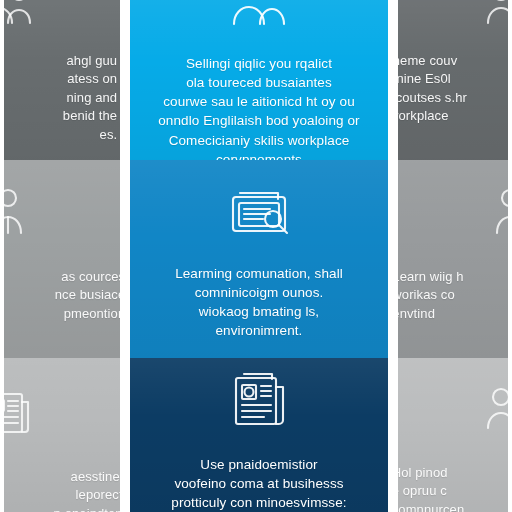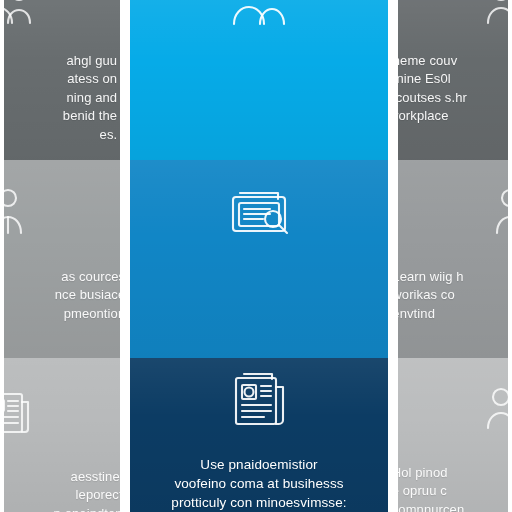--- a/index.html
+++ b/index.html
@@ -240,35 +240,45 @@
 
       <div class="band band-a">
         <div class="icon-wrap">
           <svg width="62" height="62" viewBox="0 0 62 62">
             <circle cx="21" cy="16" r="9"></circle>
             <path d="M6 50c0-10 7-17 15-17s15 7 15 17"></path>
             <circle cx="44" cy="17" r="8"></circle>
             <path d="M32 50c0-9 6-15 12-15s12 6 12 15"></path>
           </svg>
         </div>
+        <div class="caption">Sellingi qiqlic you rqalict
+ola toureced busaiantes
+courwe sau le aitionicd ht oy ou
+onndlo Englilaish bod yoaloing or
+Comecicianiy skilis workplace
+corvpnoments</div>
       </div>
 
       <div class="band band-b">
         <div class="icon-wrap">
           <svg width="72" height="60" viewBox="0 0 72 60">
             <path d="M17 10h38v6"></path>
             <rect x="10" y="14" width="52" height="34" rx="3"></rect>
             <rect x="16" y="20" width="40" height="23" rx="2"></rect>
             <line x1="21" y1="26" x2="47" y2="26"></line>
             <line x1="21" y1="31" x2="47" y2="31"></line>
             <line x1="21" y1="36" x2="40" y2="36"></line>
             <circle cx="50" cy="36" r="8"></circle>
             <line x1="56" y1="42" x2="64" y2="50"></line>
           </svg>
         </div>
+        <div class="caption">Learming comunation, shall
+comninicoigm ounos.
+wiokaog bmating ls,
+environimrent.</div>
       </div>
 
       <div class="band band-c">
         <div class="icon-wrap">
           <svg width="70" height="68" viewBox="0 0 70 68">
             <path d="M20 9h28v5"></path>
             <rect x="12" y="13" width="40" height="46" rx="2"></rect>
             <rect x="18" y="20" width="14" height="14" rx="1"></rect>
             <circle cx="25" cy="27" r="4.5"></circle>
             <line x1="37" y1="21" x2="47" y2="21"></line>

